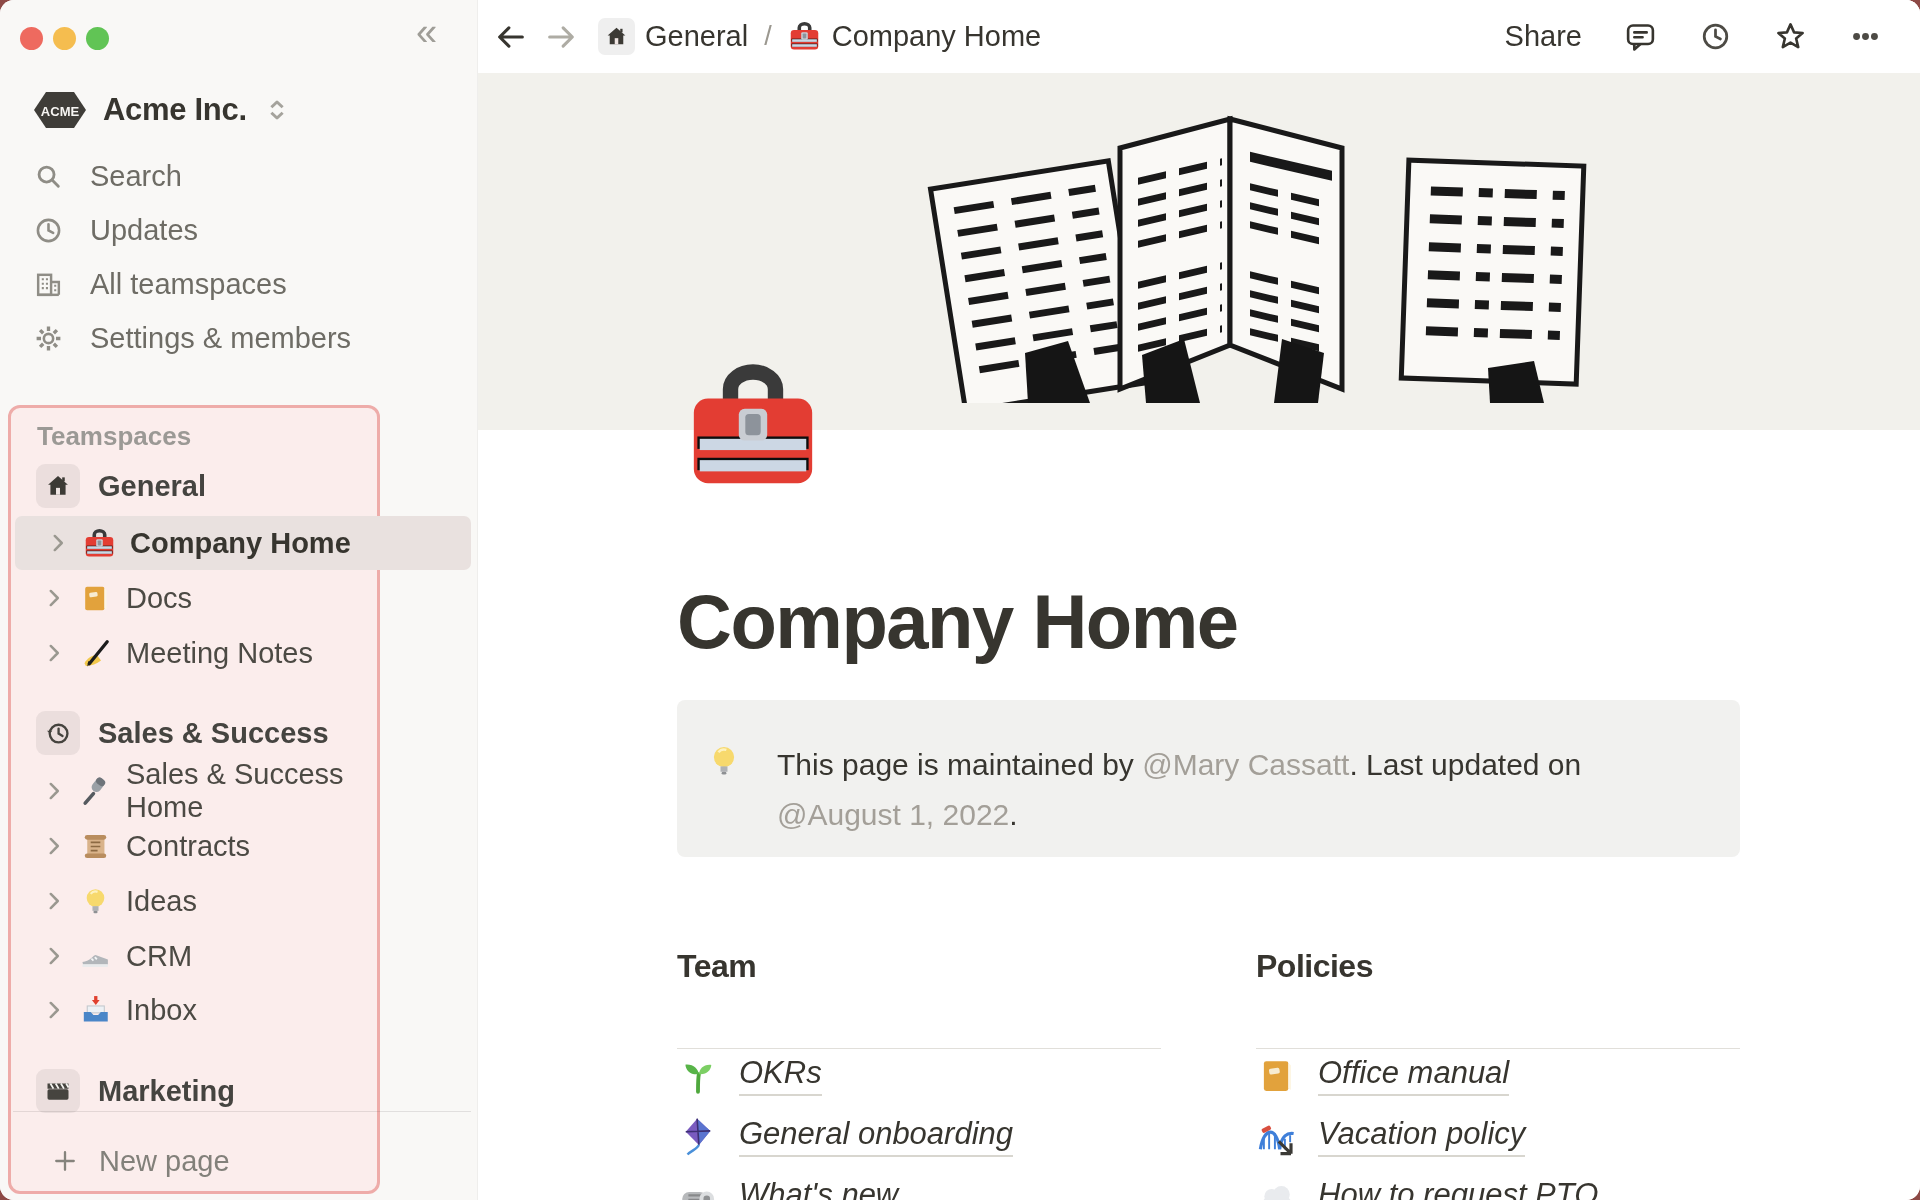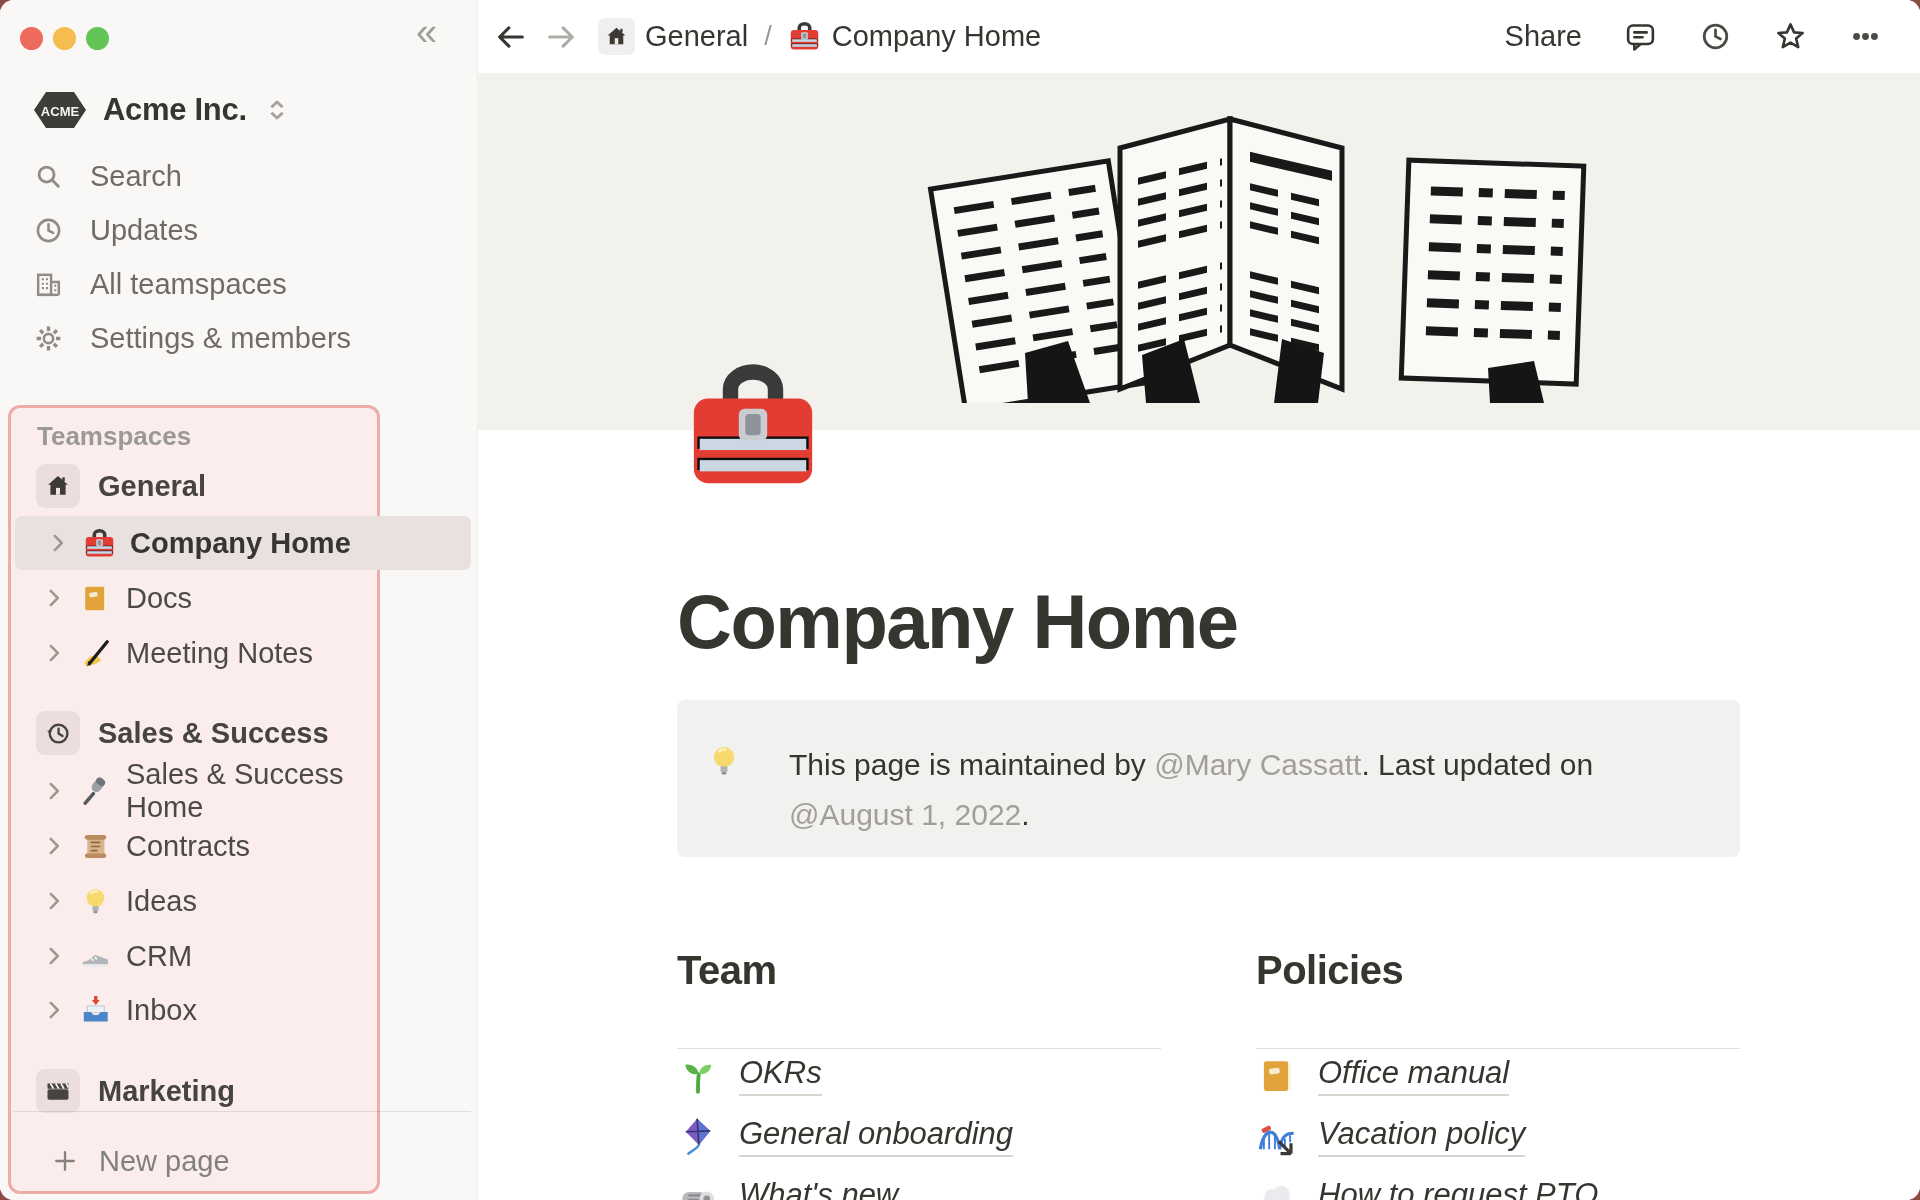--- a/index.html
+++ b/index.html
@@ -52,29 +52,29 @@
   #share-btn { font-size:29px; color:#37352f;text-align:center; }
   #topbar-right svg { width:33px; height:33px; stroke:#4d4b45; }
 
   #cover { position:absolute; left:0; top:73px; width:1442px; height:357px; background:#f2f1ec; overflow:hidden; }
   #cover svg { position:absolute; left:372px; top:20px; }
 
   #page-icon { position:absolute; left:199px; top:356px; width:152px; height:142px; }
   #page-title { position:absolute; left:199px; top:578px; font-size:76px; font-weight:700; letter-spacing:-1.5px; color:#37352f; }
 
   #callout { position:absolute; left:199px; top:700px; width:1063px; height:157px; background:#f1f1ef;
-             border-radius:8px; display:flex; padding:40px 40px 0 28px; gap:46px; }
+             border-radius:8px; display:flex; padding:40px 40px 0 28px; gap:34px; }
   #callout .emo { width:38px; height:38px; flex:none; margin-top:2px; }
   #callout-text { font-size:30px; line-height:50px; color:#37352f; }
   .mention { color:#a39f98; }
 
   #columns { position:absolute; left:199px; top:948px; width:1063px; height:252px;
              display:grid; grid-template-columns:1fr 1fr; column-gap:95px; }
   .col { position:relative; }
-  .col h2 { font-size:40px; font-weight:700; color:#37352f; letter-spacing:-0.5px; }
+  .col h2 { font-size:32px; font-weight:700; color:#37352f; letter-spacing:-0.5px; }
   .col .hdiv { position:absolute; left:0; top:100px; width:100%; height:1px; background:#e1dfda; }
   .linkrow { position:absolute; left:0; height:57px; display:flex; align-items:flex-start; gap:20px; cursor:pointer;font-style:italic; }
   .linkrow .emo { width:42px; height:42px; flex:none; }
   .linkrow span { font-size:31px; font-weight:500; color:#37352f; border-bottom:2px solid #d8d6cf; padding-bottom:3px; }
   .lr0 { top:107px; } .lr1 { top:168px; } .lr2 { top:229px; }
 </style>
 </head>
 <body>
 
 <svg width="0" height="0" style="position:absolute">

